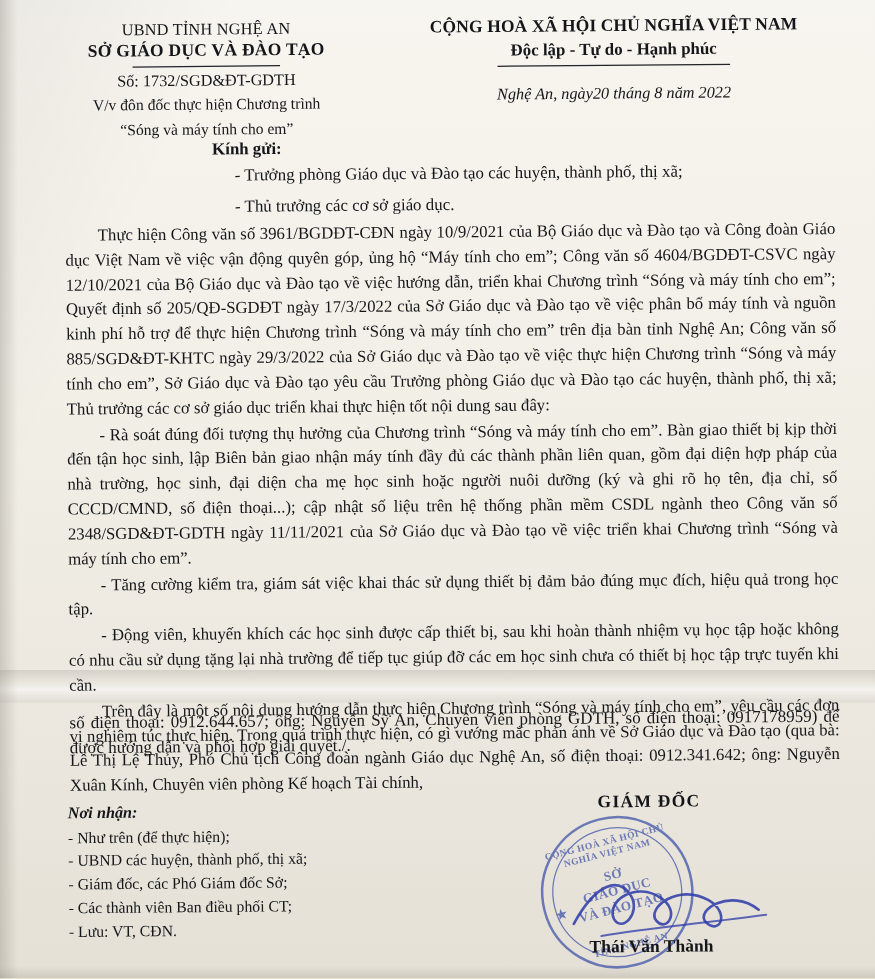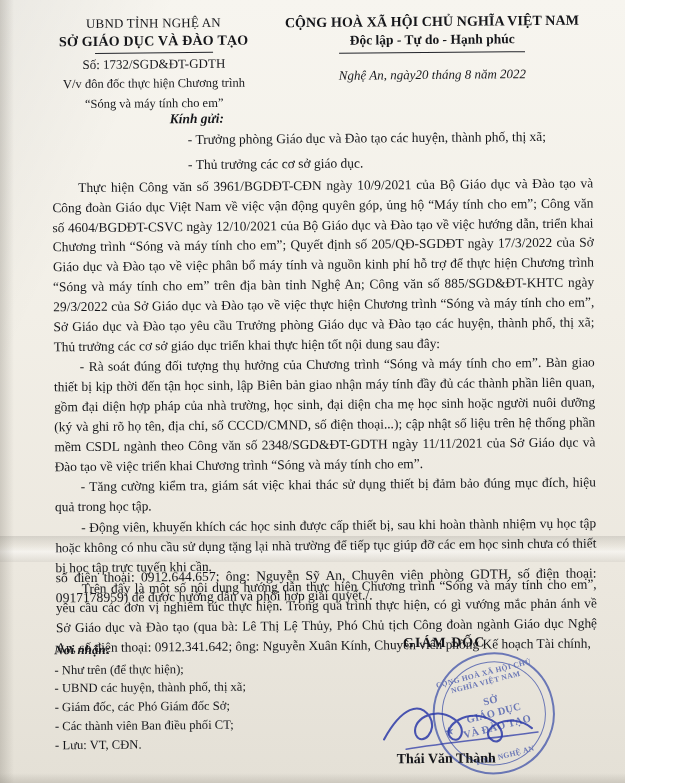--- a/index.html
+++ b/index.html
@@ -8,21 +8,21 @@
   }
   body {
     width: 700px;
     height: 783px;
     background: #ffffff;
     font-family: "Liberation Serif", serif;
     overflow: hidden;
   }
   .page {
     position: relative;
-    width: 625px;
+    width: 700px;
     height: 783px;
     background: #fef9c3;
     overflow: hidden;
   }
   
   .paper {
     position: absolute;
     inset: 0;
     background:
       linear-gradient(115deg, rgba(0,0,0,0.05) 0%, rgba(0,0,0,0) 18%),
@@ -118,21 +118,20 @@
     margin-top: 14px;
   }
 
   
   .kinhgui {
     position: absolute;
     left: 172px;
     top: 110px;
     font-size: 13.5px;
     font-weight: bold;
-    font-style: italic;
     text-align: center;
   }
   .recips {
     position: absolute;
     left: 190px;
     top: 128px;
     right: 34px;
     font-size: 13.5px;
     line-height: 1.62;
   }

